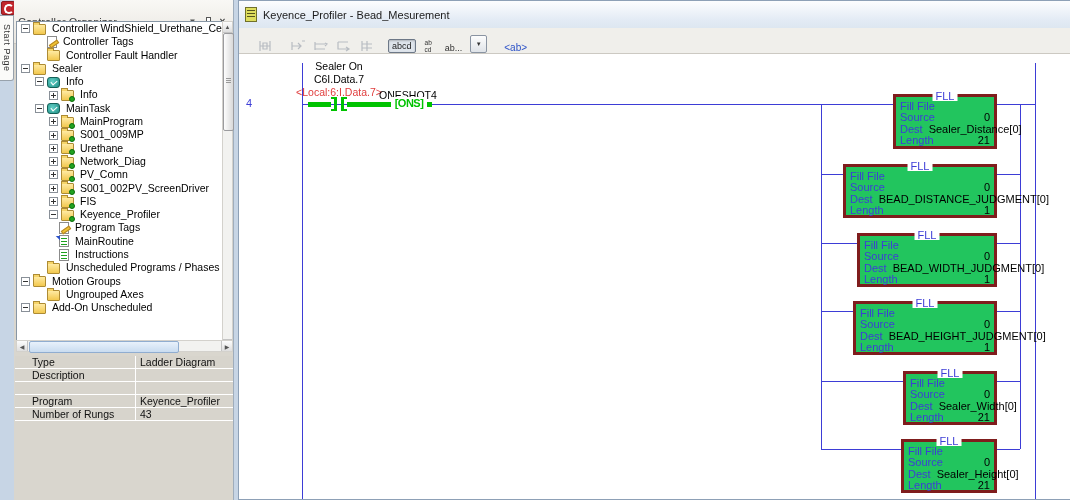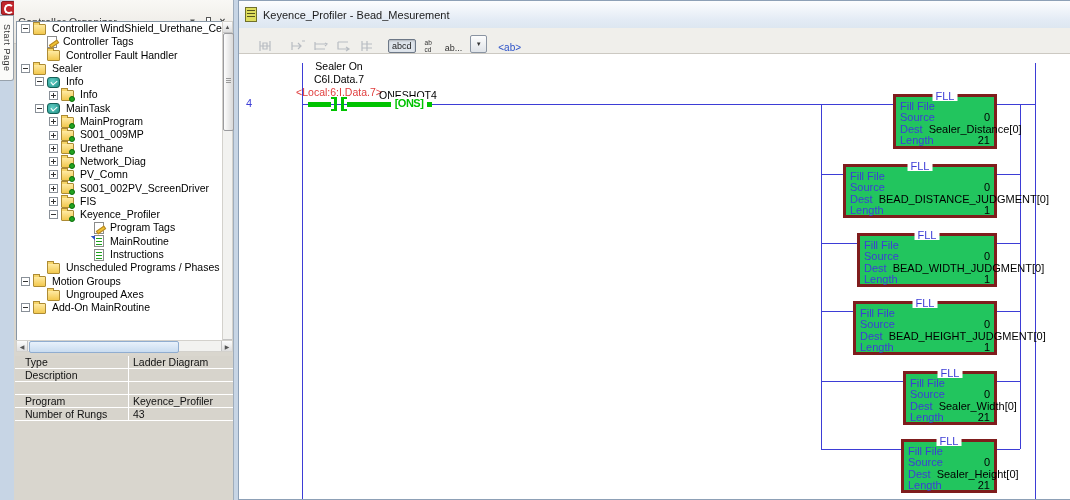--- a/index.html
+++ b/index.html
@@ -21,21 +21,21 @@
               border-bottom:1px solid #c9c6bf;display:flex;align-items:center;padding:12px 4px;font-size:11px;color:#3c3c3c}
   .org-header .sp{flex:1}
   .hbtn{width:13px;height:13px;display:flex;align-items:center;justify-content:center;color:#555;font-size:8px;margin-left:2px}
   .pin{position:relative;width:9px;height:11px}
   .pin::before{content:"";position:absolute;left:3px;top:1px;width:3px;height:6px;background:#fff;border:1px solid #555}
   .pin::after{content:"";position:absolute;left:4px;top:8px;width:1px;height:3px;background:#555}
   .xglyph{font-size:10px;font-weight:bold;color:#444}
 
   .tree{position:absolute;left:2px;top:21px;width:205px;height:318px;background:#fff;border:1px solid #8796a5;overflow:hidden;font-size:10.5px;color:#000}
   .trow{display:flex;align-items:center;height:13.3px;white-space:nowrap}
-  .l0{padding-left:4px}.l1{padding-left:18px}.l2{padding-left:32px}.l3{padding-left:65px}
+  .l0{padding-left:4px}.l1{padding-left:18px}.l2{padding-left:32px}.l3{padding-left:30px}
   .exp{width:9px;height:9px;box-sizing:border-box;margin-right:3px;flex:0 0 auto;position:relative}
   .exp.minus,.exp.plus{border:1px solid #899098;background:#fff}
   .exp.minus::before,.exp.plus::before{content:"";position:absolute;left:1px;right:1px;top:3px;height:1px;background:#333}
   .exp.plus::after{content:"";position:absolute;top:1px;bottom:1px;left:3px;width:1px;background:#333}
   .ticon{width:13px;height:11px;margin:1px 4px 0 0;flex:0 0 auto;position:relative;box-sizing:border-box}
   .folder,.program{background:linear-gradient(#ffeaa2,#f2c84e);border:1px solid #ad8b34;border-radius:1px}
   .folder::before,.program::before{content:"";position:absolute;top:-3px;left:-1px;width:5px;height:2px;background:#f6d468;border:1px solid #ad8b34;border-bottom:none}
   .program::after{content:"";position:absolute;right:-2px;bottom:-2px;width:4px;height:4px;background:#21a321;border:1px solid #0b6d0b;border-radius:50%}
   .tags{width:10px;height:12px;margin-top:0;background:#fff;border:1px solid #8b8b8b}
   .tags::after{content:"";position:absolute;left:1px;top:5px;width:8px;height:2px;background:#f0c330;border:1px solid #b5862a;transform:rotate(-35deg)}
@@ -56,21 +56,21 @@
   .vthumb::after{content:"";position:absolute;left:2px;right:2px;top:44px;height:1px;background:#999;box-shadow:0 2px 0 #999,0 4px 0 #999}
   .hscroll{left:2px;top:340px;width:217px;height:12px;background:#f2f2f0;border:1px solid #d3d1cc;box-sizing:border-box}
   .hscroll .arr{position:absolute;top:0;bottom:0;width:10px;display:flex;align-items:center;justify-content:center;font-size:6px;color:#555;background:linear-gradient(#fcfcfc,#dedede)}
   .hscroll .arr.left{left:0;border-right:1px solid #c4c4c4}
   .hscroll .arr.right{right:0;border-left:1px solid #c4c4c4}
   .hthumb{position:absolute;left:12px;top:0px;width:148px;height:10px;background:linear-gradient(#e8f1fb,#c9dcf0);border:1px solid #90add0;border-radius:2px}
 
   
   .props{left:1px;top:356px;width:218px;font-size:10.5px;color:#111}
   .prow{display:flex;height:12px;line-height:12px;background:#d7d4cc;border-bottom:1px solid #fff}
-  .prow .pl{width:103px;padding-left:10px;border-right:1px solid #fff;overflow:hidden;white-space:nowrap}
+  .prow .pl{width:103px;padding-left:17px;border-right:1px solid #fff;overflow:hidden;white-space:nowrap}
   .prow .pv{flex:1;padding-left:4px;overflow:hidden;white-space:nowrap}
 
   
   .editor{left:238px;top:0;width:967px;height:500px;background:#fff;border:1px solid #8da0b6;box-sizing:border-box}
   .ed-title{position:absolute;left:0;top:0;right:0;height:27px;background:linear-gradient(#fcfdfe,#e3ebf5 70%,#dde7f1);
             border-bottom:1px solid #bac7d5;display:flex;align-items:center;padding:0 6px;font-size:11px;color:#1c1c1c}
   .ed-icon{width:10px;height:13px;background:#dede5e;border:1px solid #70702a;margin-right:6px;position:relative}
   .ed-icon::before{content:"";position:absolute;left:1px;right:1px;top:2px;height:8px;background:repeating-linear-gradient(#55551d 0 1px,#dede5e 1px 3px)}
   .winbtns{margin-left:auto;display:flex}
   .wbtn{width:25px;height:15px;border:1px solid #8b8b8b;border-radius:2px;background:linear-gradient(#fefefe,#d6dade);
@@ -81,21 +81,21 @@
 
   .ed-toolbar{position:absolute;left:0;top:27px;right:0;height:25px;background:#f0efeb;border-bottom:1px solid #ccc9c2;
               display:flex;align-items:flex-end;padding-left:18px;gap:7px}
   .tbi{opacity:.55;display:flex;align-items:center}
   .abcd-btn{border:1px solid #6d7887;background:#dfe5ec;box-shadow:inset 0 1px 2px rgba(0,0,0,.22);font-size:9px;
             padding:1px 3px;color:#222;border-radius:2px;margin-left:6px}
   .ab-cd{display:flex;flex-direction:column;font-size:6.5px;line-height:6.5px;color:#333;margin-left:2px}
   .ab-dots{font-size:9px;color:#333;margin-left:6px}
   .dd-btn{width:15px;height:16px;border:1px solid #8a94a2;background:linear-gradient(#fdfdfd,#dfe3e8);border-radius:2px;
           display:flex;align-items:center;justify-content:center;font-size:6px;color:#333;margin-left:1px}
-  .ab-tag{font-size:10px;color:#2b51c8;margin-left:4px}
+  .ab-tag{font-size:10px;color:#2b51c8;margin-left:10px}
 
   
   .canvas{position:absolute;left:0;top:53px;right:0;bottom:0;background:#fff;overflow:hidden}
   .wire{position:absolute;background:#3d3dd6;z-index:1}
   .gseg{position:absolute;height:5px;background:#00c300;z-index:3}
   .rungno{position:absolute;left:7px;top:43px;font-size:11px;color:#3d3dd6}
   .ctext{position:absolute;left:44px;top:6px;width:112px;text-align:center;font-size:10.5px;line-height:13px;color:#000;z-index:2}
   .alias{color:#e03c3c}
   .bracketL{position:absolute;width:6px;height:14px;top:43px;border-right:3px solid #00c300;border-top:2px solid #00c300;border-bottom:2px solid #00c300;box-sizing:border-box;z-index:3}
   .bracketR{position:absolute;width:6px;height:14px;top:43px;border-left:3px solid #00c300;border-top:2px solid #00c300;border-bottom:2px solid #00c300;box-sizing:border-box;z-index:3}
@@ -233,21 +233,21 @@
         <span class="tlabel">Motion Groups</span>
       </div>
     <div class="trow l1">
         <span class="exp"></span>
         <span class="ticon folder"></span>
         <span class="tlabel">Ungrouped Axes</span>
       </div>
     <div class="trow l0">
         <span class="exp minus"></span>
         <span class="ticon folder"></span>
-        <span class="tlabel">Add-On MainRoutine</span>
+        <span class="tlabel">Add-On Unscheduled</span>
       </div>
   </div>
 
   <div class="abs vscroll">
     <div class="arr">▲</div>
     <div class="vthumb"></div>
     <div class="arr down">▼</div>
   </div>
   <div class="abs hscroll">
     <div class="arr left">◀</div>

